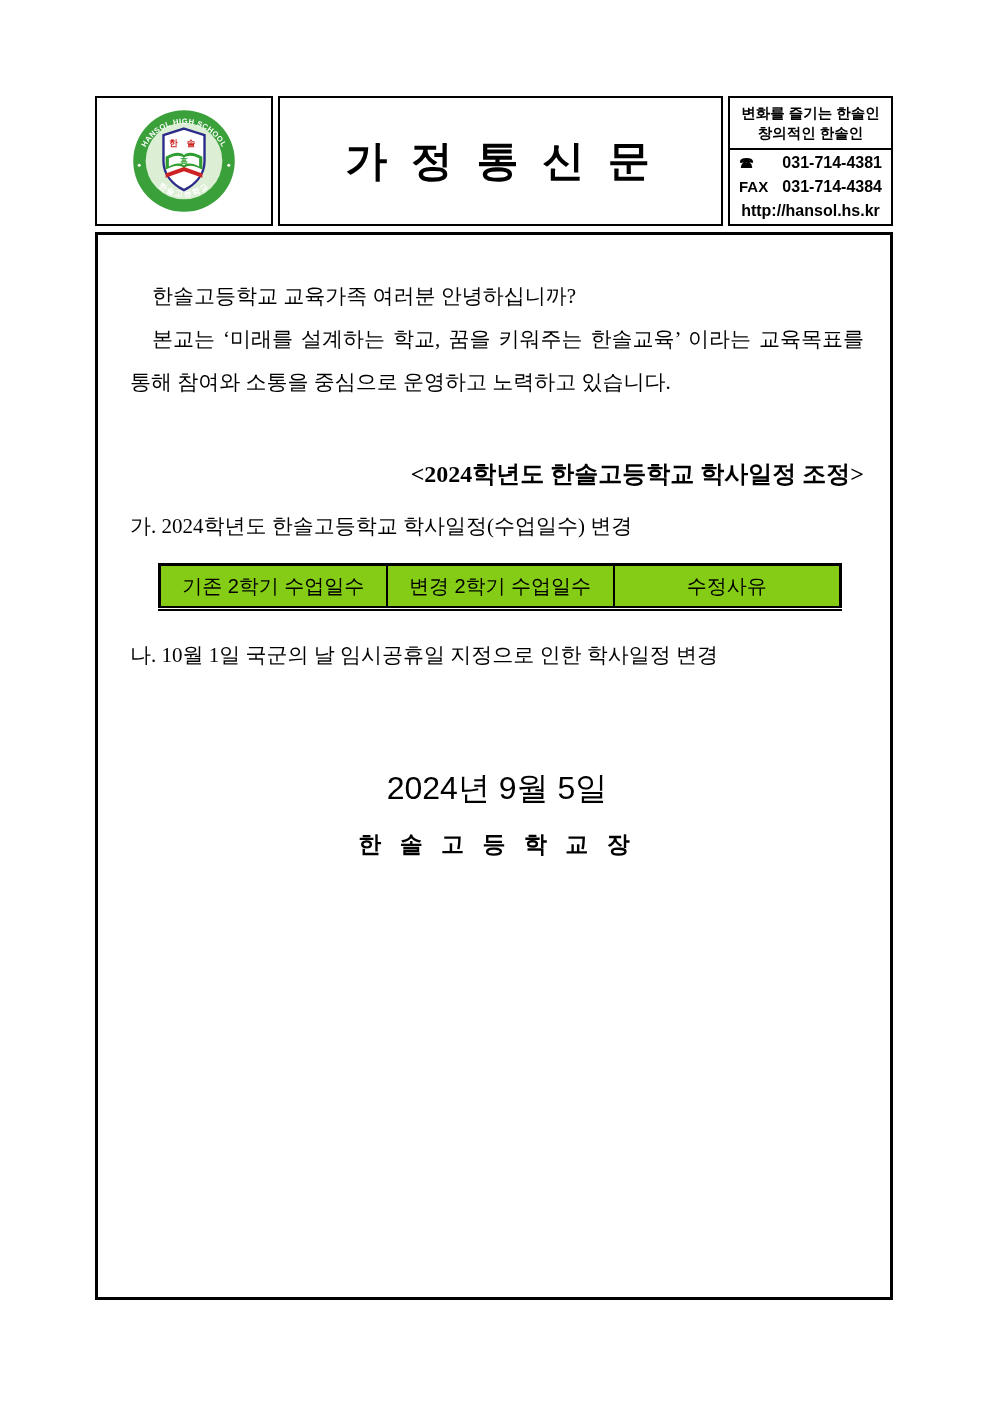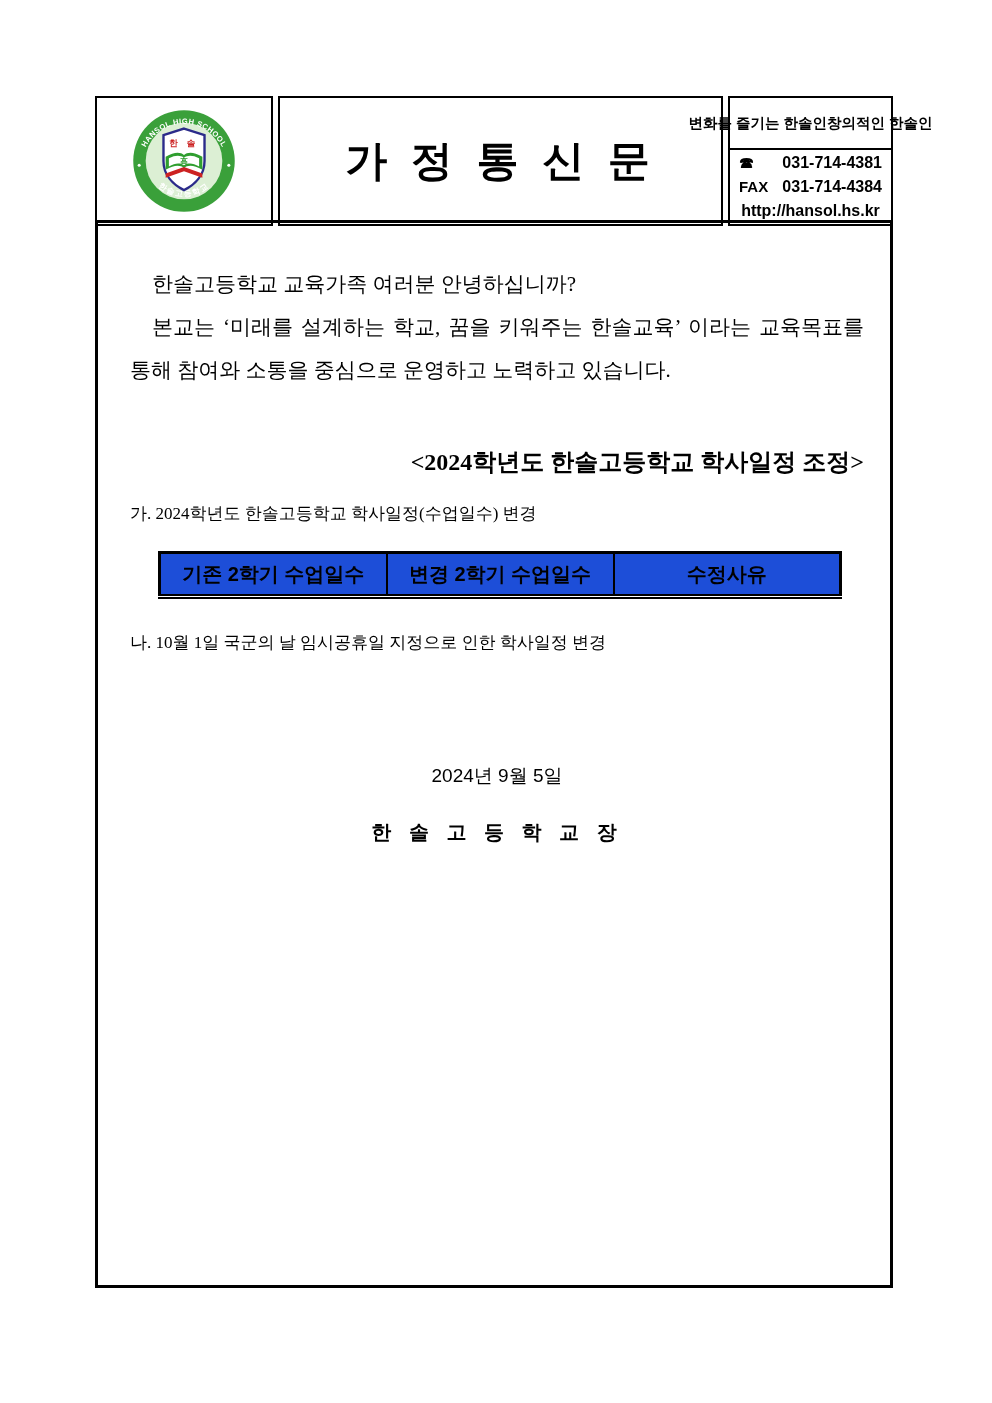--- a/index.html
+++ b/index.html
@@ -16,67 +16,67 @@
   .hcell { border:2px solid #000; box-sizing:border-box; background:#fff; }
   .logo-cell { width:178px; display:flex; align-items:center; justify-content:center; }
   .title-cell { flex:1; display:flex; align-items:center; justify-content:center; }
   .page-title {
     font-family:"Liberation Sans", sans-serif; font-weight:bold;
     font-size:42px; letter-spacing:6px; white-space:nowrap;
   }
   .right-cell { width:165px; display:flex; flex-direction:column; font-family:"Liberation Sans", sans-serif; }
   .slogan-box {
     height:50px; border-bottom:2px solid #000;
-    display:flex; flex-direction:row; align-items:center; justify-content:center;
+    display:flex; flex-direction:column; align-items:center; justify-content:center;
     font-weight:bold; font-size:14.5px; line-height:20px; white-space:nowrap;
   }
   .contact-box {
     flex:1; display:flex; flex-direction:column; justify-content:center;
     font-weight:bold; font-size:16px; line-height:24px; padding:0 9px; white-space:nowrap;
   }
   .contact-row { display:flex; justify-content:space-between; align-items:baseline; }
   .contact-row .c-label { font-size:15px; }
   .contact-url { text-align:center; }
 
   
   .body-box {
-    position:absolute; left:95px; top:220px; width:798px; height:1068px;
+    position:absolute; left:95px; top:232px; width:798px; height:1068px;
     border:3px solid #000; box-sizing:border-box; padding:0 26px 0 32px;
   }
   .para { margin:0; font-size:21px; line-height:43px; text-align:justify; text-indent:22px; }
   .para-first { margin-top:40px; }
 
   .section-title {
     margin:55px 0 0 0; text-align:right; font-weight:bold;
     font-size:24px; line-height:30px;
   }
-  .item { margin:22px 0 0 0; font-size:17px; line-height:30px; }
+  .item { margin:22px 0 0 0; font-size:21px; line-height:30px; }
   .item-na { margin-top:29px; }
 
   .doc-table {
     border-collapse:collapse; table-layout:fixed;
     margin:22px 0 0 28px; width:684px;
     border:3px solid #000;
     font-family:"Liberation Sans", sans-serif;
   }
   .doc-table td {
     border:2px solid #000; text-align:center; vertical-align:middle;
     font-size:20px; padding:0 4px; overflow:hidden;
   }
-  .doc-table tr.head-row td { background:#1d4ed8; height:40px; border-bottom:5px double #000; font-weight:bold; }
+  .doc-table tr.head-row td { background:#84cc16; height:40px; border-bottom:5px double #000; font-weight:normal; }
   .doc-table tr.data-row td { height:72px; }
   .doc-table.table-2 tr.data-row td { height:85px; }
   .cell-reason { font-weight:bold; white-space:pre-line; line-height:27px; }
 
   .date-line {
-    margin:100px 0 0 0; text-align:center; font-size:19px; line-height:36px;
+    margin:100px 0 0 0; text-align:center; font-size:32px; line-height:36px;
     font-family:"Liberation Sans", sans-serif;
   }
   .signer-line {
-    margin:16px 0 0 0; text-align:center; font-size:20px; font-weight:bold;
+    margin:16px 0 0 0; text-align:center; font-size:23px; font-weight:bold;
     letter-spacing:6px; line-height:44px; font-family:"Liberation Sans", sans-serif;
   }
 </style>
 </head>
 <body>
 
 <div class="sheet">
 
   <div class="header-row">
 

